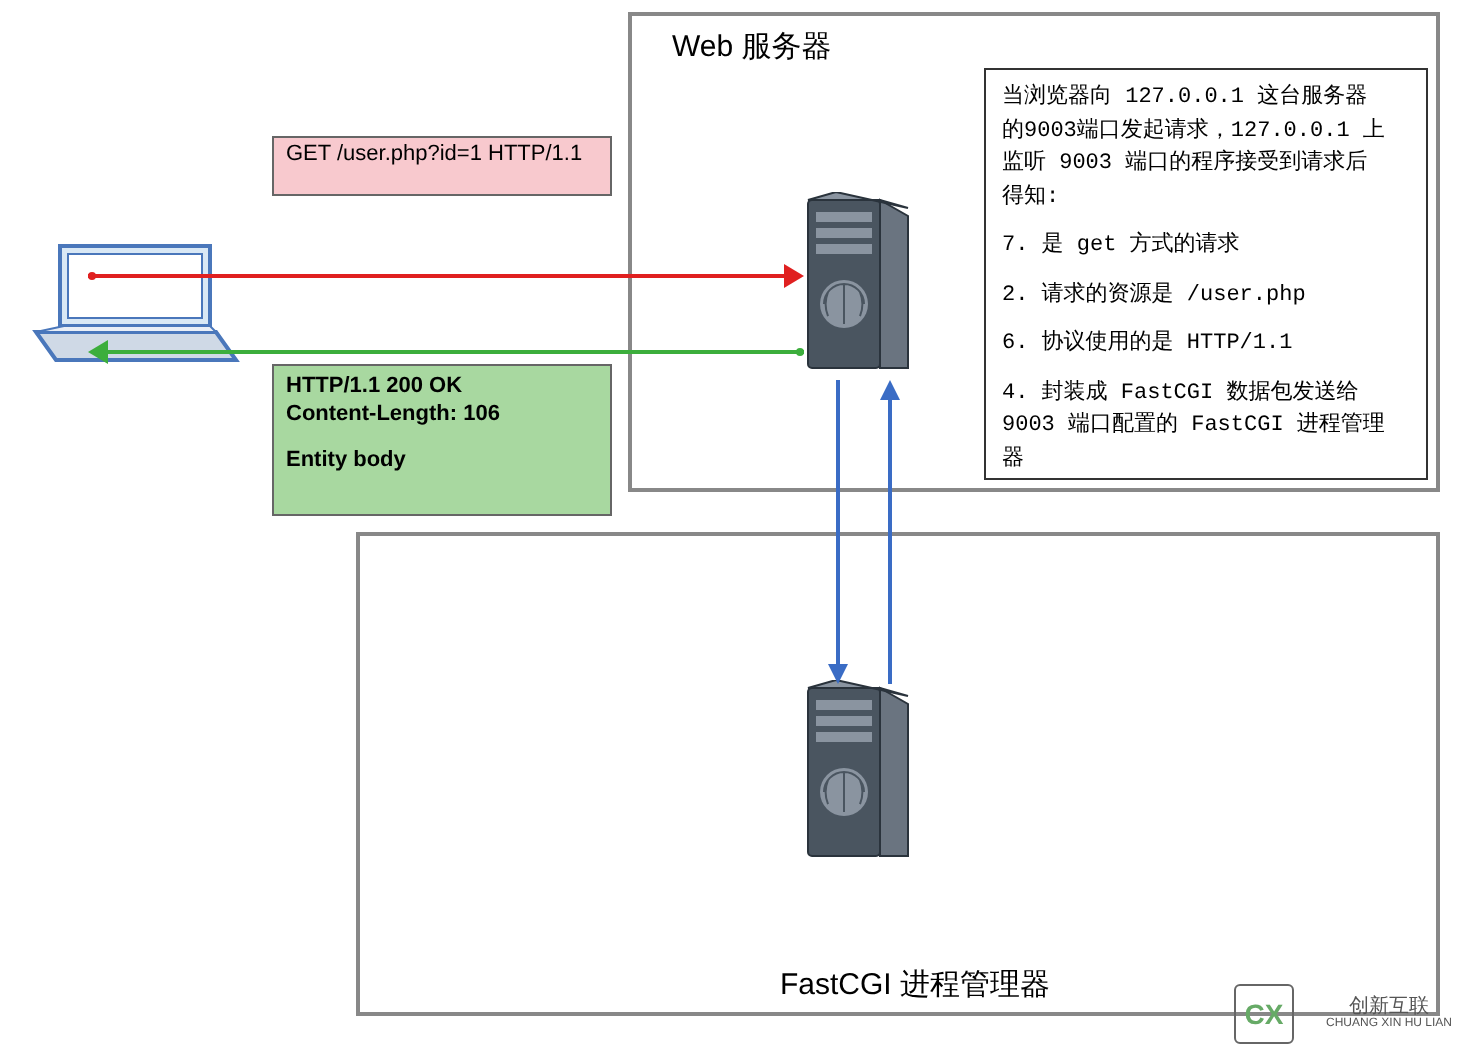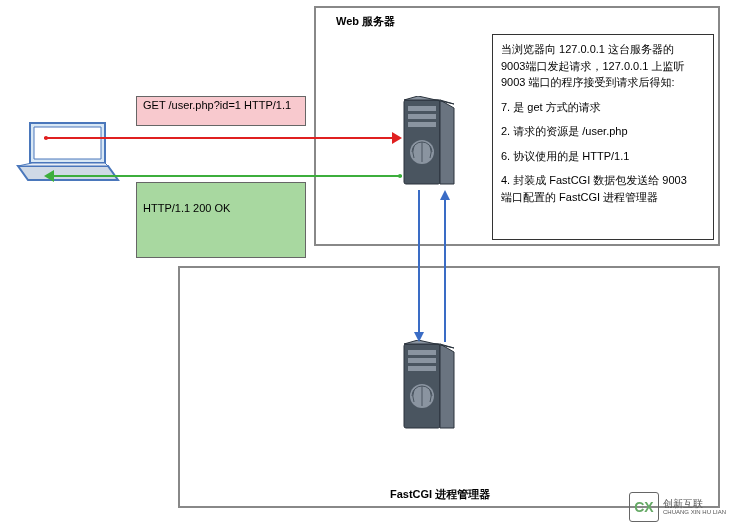--- a/index.html
+++ b/index.html
@@ -19,46 +19,46 @@
     border: 2px solid #888;
   }
   .web-server-box {
     left: 314px; top: 6px; width: 406px; height: 240px;
     background: #fff;
   }
   .fastcgi-box {
     left: 178px; top: 266px; width: 542px; height: 242px;
     background: #fff;
   }
-  .title { font-weight: bold; font-size: 11px; position: absolute; }
+  .title { font-weight: normal; font-size: 15px; position: absolute; }
   .web-title { left: 20px; top: 6px; }
   .fcgi-title { left: 210px; bottom: 4px; }
 
   .desc-panel {
     position: absolute;
     left: 176px; top: 26px;
     width: 222px; height: 206px;
     border: 1px solid #333;
     background: #fff;
     padding: 6px 8px;
     line-height: 1.5;
   }
-  .desc-panel p { margin: 0 12px 8px 0; }
+  .desc-panel p { margin: 0 12px 8px 0; font-family: Liberation Mono, monospace; }
 
   .req-box {
-    position: absolute; left: 136px; top: 96px;
+    position: absolute; left: 136px; top: 68px;
     width: 170px; height: 30px;
     background: #f8c9ce; border: 1px solid #666;
     padding: 2px 6px; line-height: 1.2;
   }
   .resp-box {
     position: absolute; left: 136px; top: 182px;
     width: 170px; height: 76px;
     background: #a8d8a0; border: 1px solid #666;
-    padding: 18px 6px; line-height: 1.3;
+    padding: 3px 6px; line-height: 1.3; font-weight: bold;
   }
 
   
   .laptop {
     position: absolute; left: 10px; top: 118px; width: 110px; height: 70px;
   }
   
   .server {
     position: absolute; width: 58px; height: 92px;
   }
@@ -67,28 +67,28 @@
 
   
   .arrow { position: absolute; pointer-events: none; }
   .red-arrow { left: 44px; top: 130px; width: 358px; height: 16px; }
   .green-arrow { left: 44px; top: 168px; width: 358px; height: 16px; }
   .blue-v1 { left: 414px; top: 190px; width: 10px; height: 152px; }
   .blue-v2 { left: 440px; top: 190px; width: 10px; height: 152px; }
 
   .watermark {
     position: absolute; right: 4px; bottom: 2px;
-    display: flex; align-items: center; gap: 4px;
+    display: flex; align-items: center; gap: 16px;
   }
   .wm-logo {
     width: 30px; height: 30px; border: 1px solid #666; border-radius: 3px;
     color:#6a6; font-weight:bold; font-size:14px; display:flex;
     align-items:center; justify-content:center;
   }
-  .wm-text { font-size: 10px; line-height:1.1; color:#555;}
+  .wm-text { font-size: 10px; line-height:1.1; color:#555;text-align:center;}
 
 </style>
 </head>
 <body>
 
 <div class="box web-server-box">
   <div class="title web-title">Web 服务器</div>
 
   <div class="desc-panel">
     <p>当浏览器向 127.0.0.1 这台服务器的9003端口发起请求，127.0.0.1 上监听 9003 端口的程序接受到请求后得知:</p>
@@ -103,21 +103,23 @@
   <div class="title fcgi-title">FastCGI 进程管理器</div>
 
 </div>
 
 <div class="req-box">
   <div>GET /user.php?id=1 HTTP/1.1</div>
 </div>
 
 <div class="resp-box">
   <div>HTTP/1.1 200 OK</div>
+  <div>Content-Length: 106</div>
   <div style="height:8px"></div>
+  <div>Entity body</div>
 </div>
 
 <svg class="laptop" viewBox="0 0 110 70">
   <polygon points="20,5 95,5 95,45 20,45" fill="#d9e8f5" stroke="#4a77bb" stroke-width="2"></polygon>
   <polygon points="24,9 91,9 91,41 24,41" fill="#fff" stroke="#4a77bb" stroke-width="1"></polygon>
   <polygon points="8,48 98,48 108,62 18,62" fill="#cfd9e6" stroke="#4a77bb" stroke-width="2"></polygon>
   <polygon points="22,45 95,45 98,48 8,48" fill="#e9eef6" stroke="#4a77bb"></polygon>
 </svg>
 
 <svg class="server srv1" viewBox="0 0 58 92">

